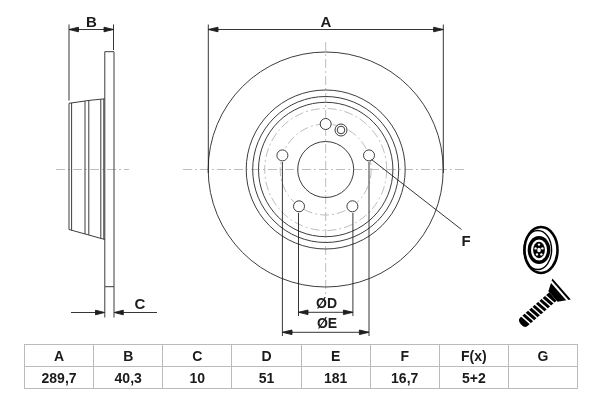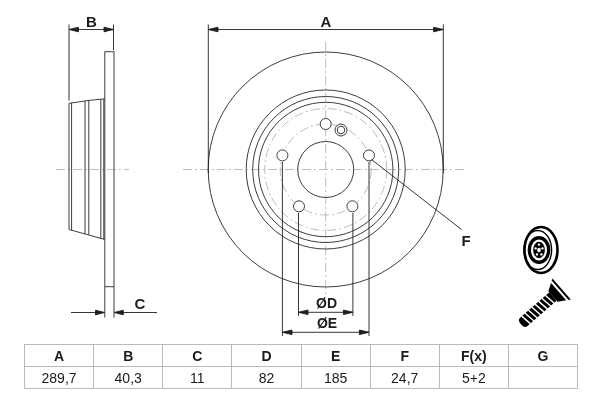--- a/index.html
+++ b/index.html
@@ -17,21 +17,21 @@
   table.spec{
     position:absolute;left:24px;top:344px;width:554px;
     border-collapse:collapse;table-layout:fixed;
     font-family:"Liberation Sans",sans-serif;font-size:14px;color:#1a1a1a;
   }
   table.spec th,table.spec td{
     border:1px solid #bbbbbb;height:21px;text-align:center;vertical-align:middle;
     padding:0;background:#fff;overflow:hidden;
   }
   table.spec th{font-weight:bold;}
-  table.spec td{font-weight:normal;}
+  table.spec td{font-weight:bold;}
 </style>
 </head>
 <body>
 
 <div class="stage">
 
   <svg width="600" height="400" viewBox="0 0 600 400">
 
     <g stroke="#b5b5b5" stroke-width="0.9" stroke-dasharray="9 3 2 3" fill="none">
       <line x1="56" y1="169.5" x2="129" y2="169.5"></line>
@@ -164,22 +164,22 @@
         <th>C</th>
         <th>D</th>
         <th>E</th>
         <th>F</th>
         <th>F(x)</th>
         <th>G</th>
       </tr>
       <tr>
         <td>289,7</td>
         <td>40,3</td>
-        <td>11</td>
-        <td>82</td>
-        <td>185</td>
-        <td>24,7</td>
+        <td>10</td>
+        <td>51</td>
+        <td>181</td>
+        <td>16,7</td>
         <td>5+2</td>
         <td></td>
       </tr>
     </tbody>
   </table>
 </div>
 
 </body></html>

